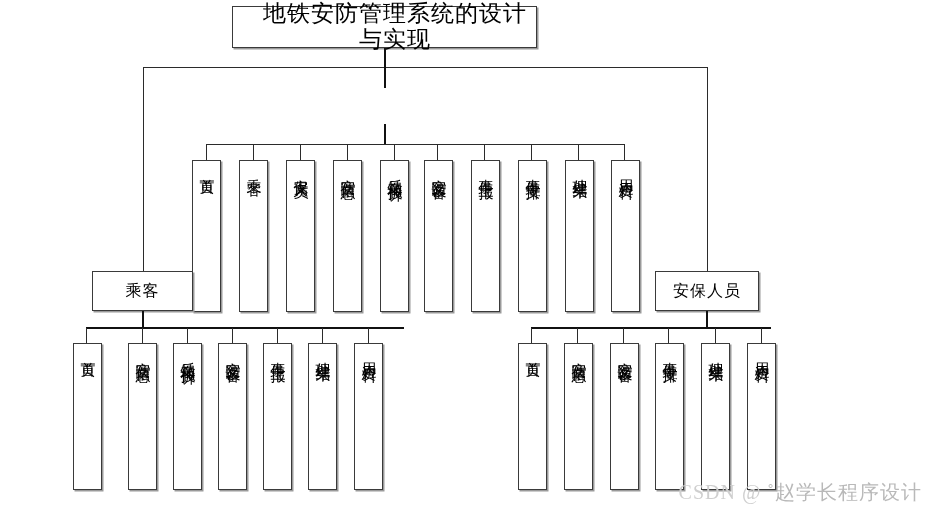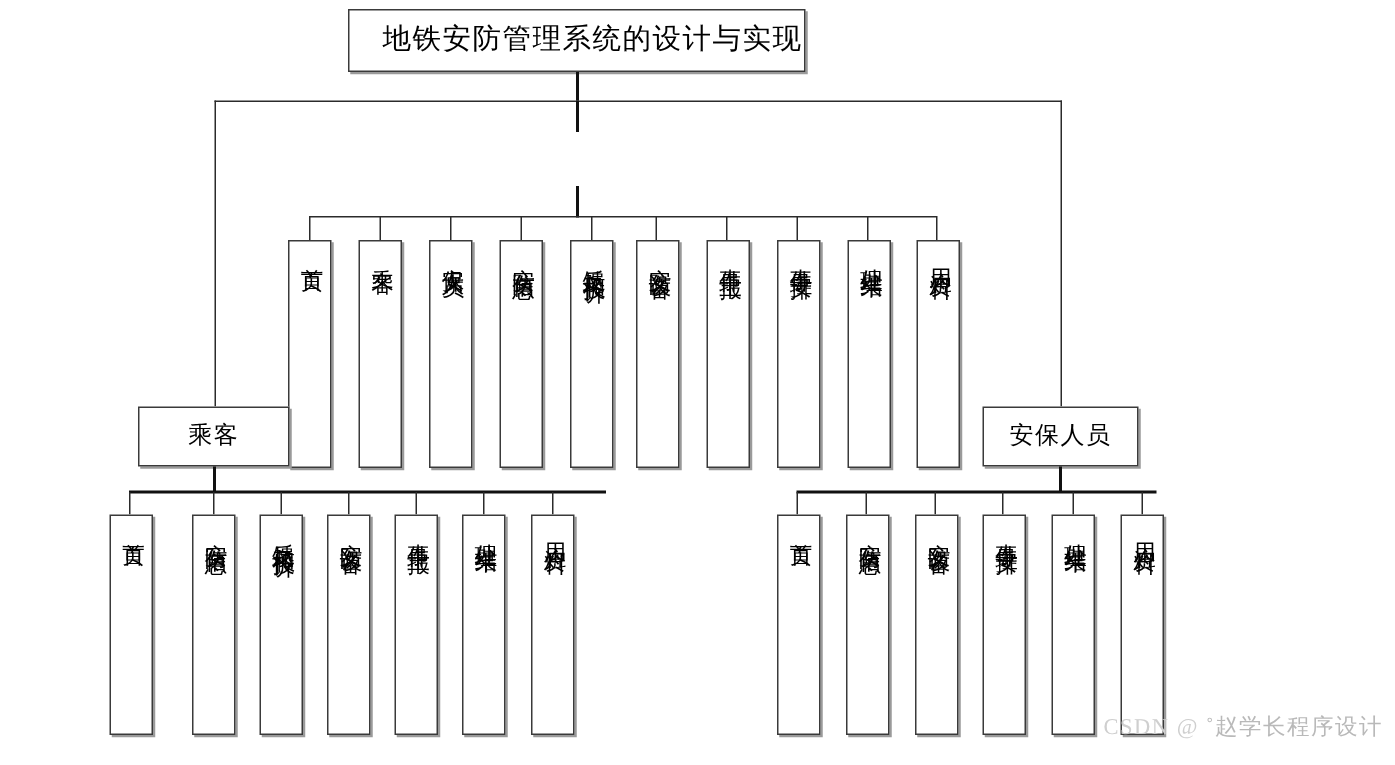--- a/index.html
+++ b/index.html
@@ -30,21 +30,21 @@
     color: #000000;
   }
   .node .label {
     display: block;
     text-align: center;
     line-height: 1.15;
     color: #000;
   }
   
   .node.root .label {
-    font-size: 19px;
+    font-size: 23px;
     letter-spacing: 1px;
     margin-left: 21px;
   }
   
   .node.role .label {
     font-size: 16px;
     letter-spacing: 1px;
   }
   
   .node.leaf {
@@ -67,22 +67,22 @@
   }
   .line.h { height: 1px; }
   .line.v { width: 1px; }
   .line.thick.v { width: 2px; background: #111; }
   .line.thick.h { height: 2px; background: #111; }
 
   
   #watermark {
     position: absolute;
     right: 8px;
-    bottom: 16px;
-    font-size: 15px;
+    bottom: 4px;
+    font-size: 20px;
     color: #cfcfcf;
     letter-spacing: 1px;
     white-space: nowrap;
     user-select: none;
   }
   #watermark .wm-cn { color: #b9b9b9; }
 </style>
 </head>
 <body>
 

